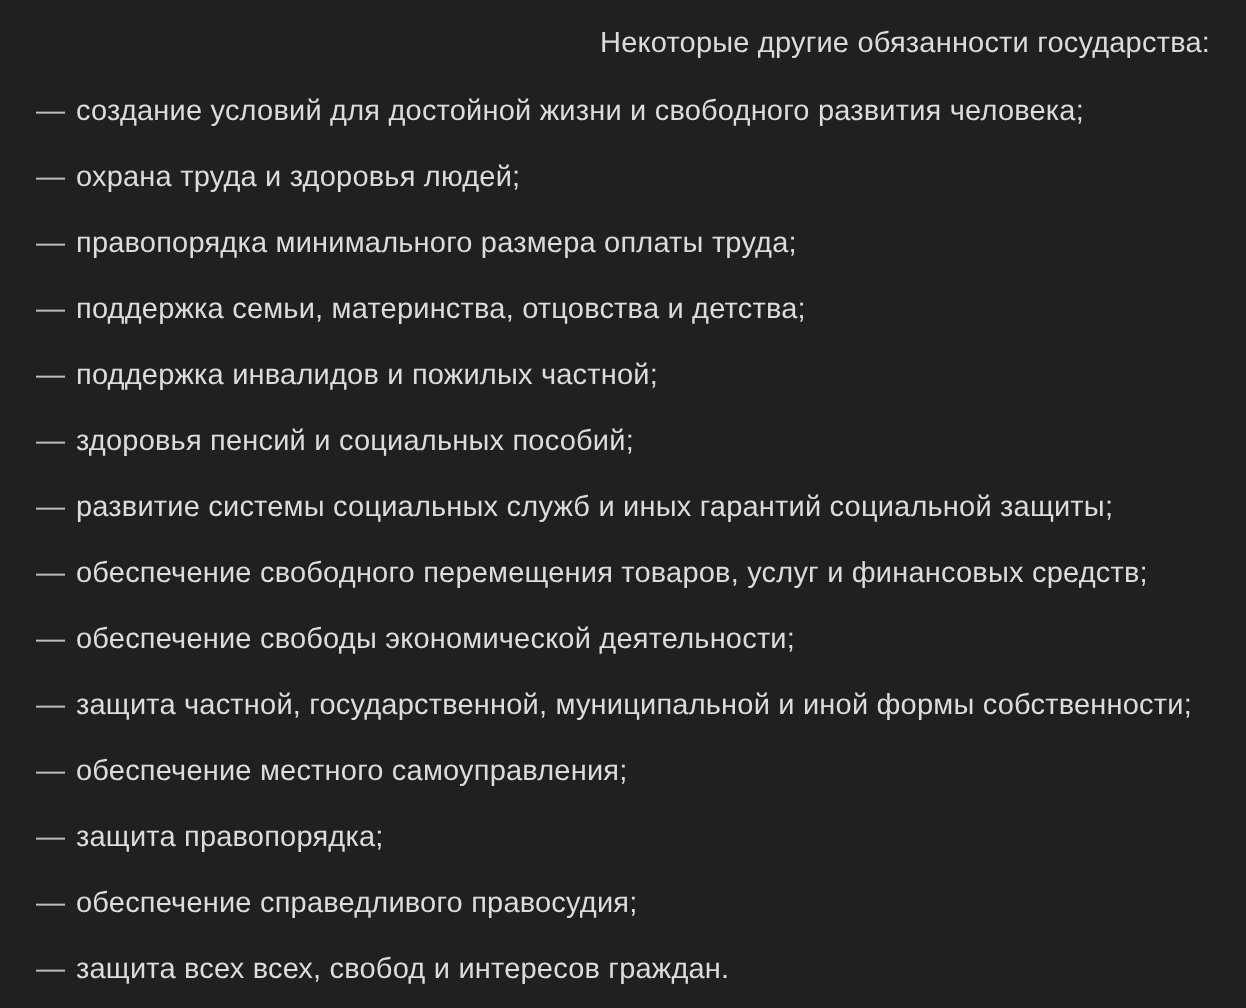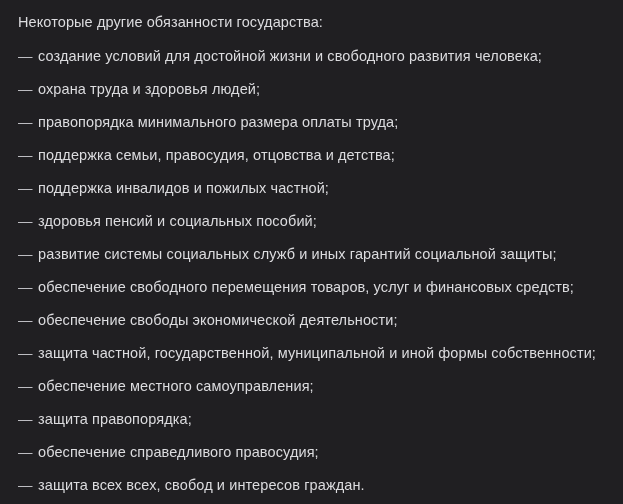--- a/index.html
+++ b/index.html
@@ -20,20 +20,21 @@
     height: 504px;
     padding: 12px 18px 10px 18px;
     background: #201f22;
   }
   .intro {
     font-size: 14.5px;
     line-height: 20px;
     color: #dcdcdf;
     margin: 0 0 14px 0;
     letter-spacing: 0.1px;
+    text-align: right;
   }
   ul.duties {
     list-style: none;
     margin: 0;
     padding: 0;
   }
   ul.duties li {
     display: flex;
     align-items: flex-start;
     font-size: 14.5px;
@@ -72,21 +73,21 @@
     <li>
       <span class="dash">—</span>
       <span class="item-text">охрана труда и здоровья людей;</span>
     </li>
     <li>
       <span class="dash">—</span>
       <span class="item-text">правопорядка минимального размера оплаты труда;</span>
     </li>
     <li>
       <span class="dash">—</span>
-      <span class="item-text">поддержка семьи, правосудия, отцовства и детства;</span>
+      <span class="item-text">поддержка семьи, материнства, отцовства и детства;</span>
     </li>
     <li>
       <span class="dash">—</span>
       <span class="item-text">поддержка инвалидов и пожилых частной;</span>
     </li>
     <li>
       <span class="dash">—</span>
       <span class="item-text">здоровья пенсий и социальных пособий;</span>
     </li>
     <li>

